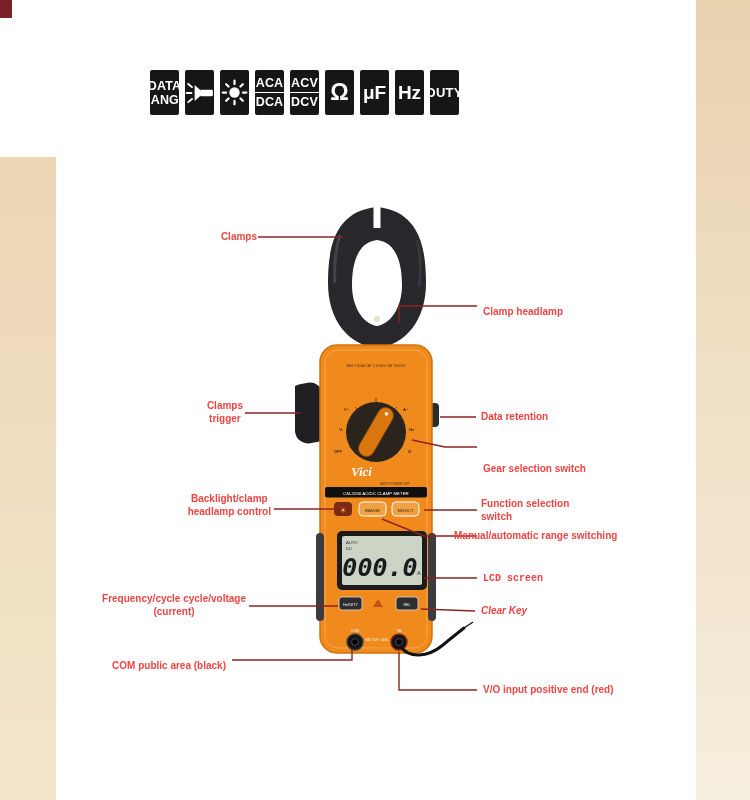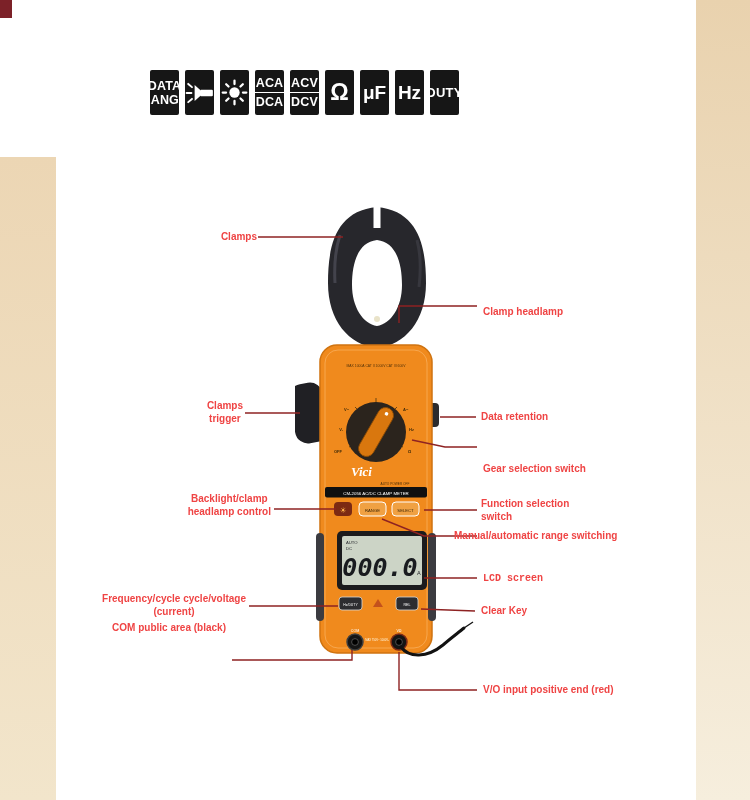--- a/index.html
+++ b/index.html
@@ -206,23 +206,23 @@
   </g>
 </svg>
 
 <div class="callout ta-r" style="right:493px; top:230px;">Clamps</div>
 <div class="callout ta-c" style="right:507px; top:399px;">Clamps
 trigger</div>
 <div class="callout ta-c" style="right:479px; top:492px;">Backlight/clamp
 headlamp control</div>
 <div class="callout ta-c" style="right:504px; top:592px;">Frequency/cycle cycle/voltage
 (current)</div>
-<div class="callout ta-r" style="right:524px; top:621px;">COM public area (black)</div>
+<div class="callout ta-r" style="right:524px; top:659px;">COM public area (black)</div>
 
 <div class="callout" style="left:483px; top:298px;margin-top:7px;">Clamp headlamp</div>
 <div class="callout" style="left:481px; top:410px;">Data retention</div>
 <div class="callout" style="left:483px; top:426px;margin-top:36px;">Gear selection switch</div>
 <div class="callout" style="left:481px; top:497px;">Function selection
 switch</div>
 <div class="callout" style="left:454px; top:529px;">Manual/automatic range switching</div>
 <div class="callout" style="left:483px; top:572px;font-family:Liberation Mono, monospace;">LCD screen</div>
-<div class="callout" style="left:481px; top:604px;">Clear Key</div>
+<div class="callout" style="left:481px; top:604px;font-style:italic;">Clear Key</div>
 <div class="callout" style="left:483px; top:683px;">V/O input positive end (red)</div>
 
 </body></html>

